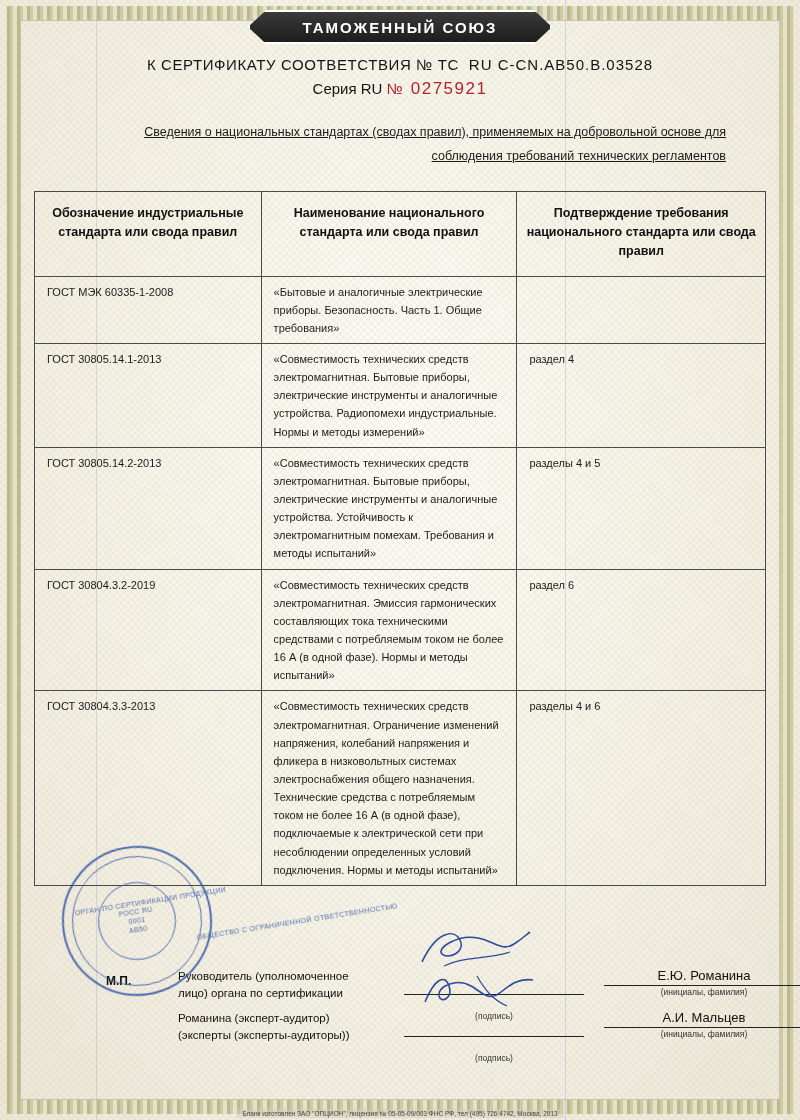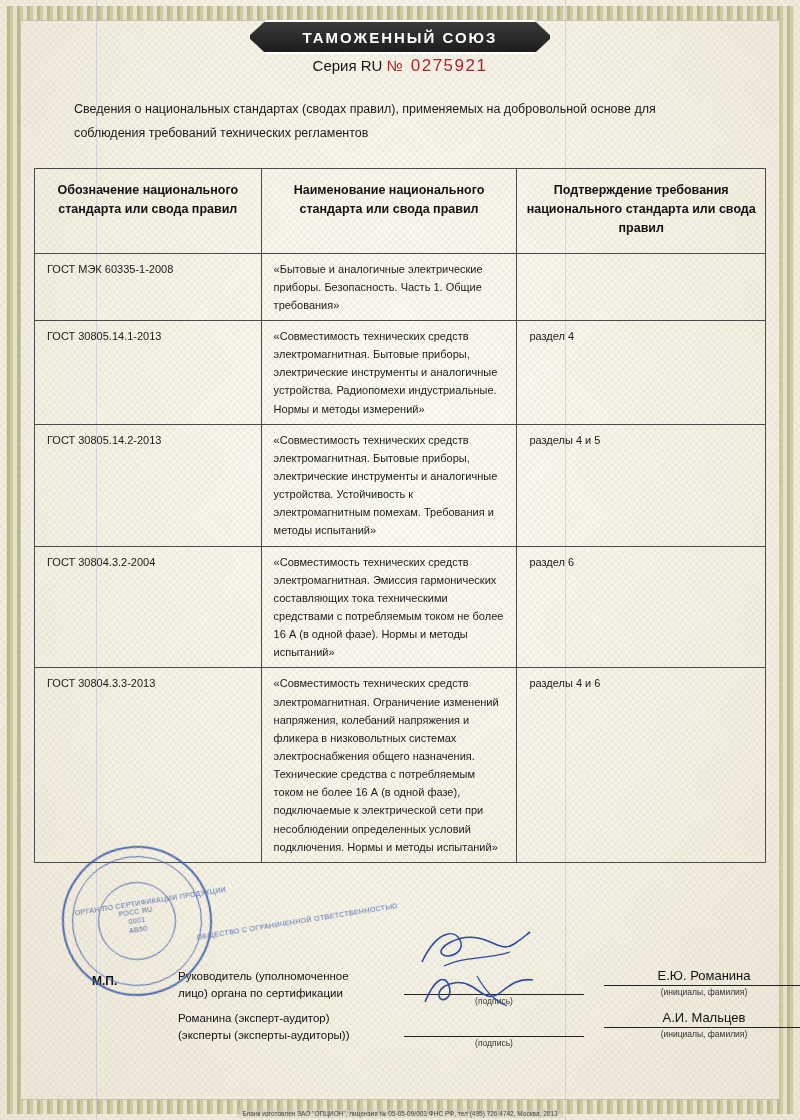--- a/index.html
+++ b/index.html
@@ -54,21 +54,21 @@
     top: 0; bottom: 0;
     width: 1px;
     background: rgba(120,140,190,0.25);
     pointer-events: none;
   }
   .fold.f1 { left: 96px; }
   .fold.f2 { left: 565px; }
 
   .ts-banner {
     position: absolute;
-    top: 20px;
+    top: 10px;
     left: 50%;
     transform: translateX(-50%);
     width: 300px;
     height: 30px;
     background: linear-gradient(#3a3a3a, #1d1d1d);
     color: #fff;
     font-size: 15px;
     font-weight: bold;
     letter-spacing: 2px;
     display: flex;
@@ -118,24 +118,25 @@
     color: #b4232a;
     font-size: 17px;
     letter-spacing: 1.5px;
     margin-left: 8px;
     font-family: Liberation Sans, sans-serif;
   }
   .series-line .hash { color: #b4232a; }
 
   .subtitle {
     margin: 22px 40px 0 40px;
-    text-align: left;
+    text-align: right;
     font-size: 12.5px;
     line-height: 1.9;
     color: #1a1a1a;
+    text-decoration: underline;
   }
 
   table.std-table {
     margin-top: 22px;
     width: 100%;
     border-collapse: collapse;
     table-layout: fixed;
   }
   table.std-table th,
   table.std-table td {
@@ -186,21 +187,21 @@
     width: 180px;
     text-align: center;
   }
   .sig-line {
     border-bottom: 1px solid #222;
     height: 26px;
   }
   .sig-caption {
     font-size: 8.5px;
     color: #333;
-    margin-top: 1px;
+    margin-top: 16px;
   }
   .name-slot {
     position: absolute;
     left: 430px;
     width: 200px;
     text-align: center;
   }
   .name-text {
     font-size: 13px;
     border-bottom: 1px solid #222;
@@ -259,21 +260,21 @@
   }
   .stamp-ring-text span {
     position: absolute;
     left: 50%;
     top: 50%;
     transform-origin: 0 0;
     white-space: nowrap;
   }
   .mp-label {
     position: absolute;
-    left: 58px;
+    left: 72px;
     bottom: 86px;
     font-size: 12px;
     font-weight: bold;
     color: #111;
   }
 
   
   .scribble {
     position: absolute;
     color: #2b49a0;
@@ -304,37 +305,40 @@
   <div class="fold f1"></div>
   <div class="fold f2"></div>
 
   <div class="ts-banner">
     <span>ТАМОЖЕННЫЙ СОЮЗ</span>
   </div>
 
   <div class="content">
 
 
+    <div class="cert-line">
+      <span>К СЕРТИФИКАТУ СООТВЕТСТВИЯ  № ТС</span><span class="num">RU C-CN.АВ50.В.03528</span>
+    </div>
 
     <div class="series-line">
       <span>Серия RU</span>
       <span class="hash">№</span><span class="serial">0275921</span>
     </div>
 
     <div class="subtitle">Сведения о национальных стандартах (сводах правил), применяемых на добровольной основе для соблюдения требований технических регламентов</div>
 
     <table class="std-table">
       <colgroup>
         <col style="width:31%">
         <col style="width:35%">
         <col style="width:34%">
       </colgroup>
       <thead>
         <tr>
-          <th>Обозначение национального стандарта или свода правил</th>
+          <th>Обозначение индустриальные стандарта или свода правил</th>
           <th>Наименование национального стандарта или свода правил</th>
           <th>Подтверждение требования национального стандарта или свода правил</th>
         </tr>
       </thead>
       <tbody>
         <tr>
           <td class="col-code">ГОСТ МЭК 60335-1-2008</td>
           <td>«Бытовые и аналогичные электрические приборы. Безопасность. Часть 1. Общие требования»</td>
           <td></td>
         </tr>
@@ -342,21 +346,21 @@
           <td class="col-code">ГОСТ 30805.14.1-2013</td>
           <td>«Совместимость технических средств электромагнитная. Бытовые приборы, электрические инструменты и аналогичные устройства. Радиопомехи индустриальные. Нормы и методы измерений»</td>
           <td>раздел 4</td>
         </tr>
         <tr>
           <td class="col-code">ГОСТ 30805.14.2-2013</td>
           <td>«Совместимость технических средств электромагнитная. Бытовые приборы, электрические инструменты и аналогичные устройства. Устойчивость к электромагнитным помехам. Требования и методы испытаний»</td>
           <td>разделы 4 и 5</td>
         </tr>
         <tr>
-          <td class="col-code">ГОСТ 30804.3.2-2004</td>
+          <td class="col-code">ГОСТ 30804.3.2-2019</td>
           <td>«Совместимость технических средств электромагнитная. Эмиссия гармонических составляющих тока техническими средствами с потребляемым током не более 16 А (в одной фазе). Нормы и методы испытаний»</td>
           <td>раздел 6</td>
         </tr>
         <tr>
           <td class="col-code">ГОСТ 30804.3.3-2013</td>
           <td>«Совместимость технических средств электромагнитная. Ограничение изменений напряжения, колебаний напряжения и фликера в низковольтных системах электроснабжения общего назначения. Технические средства с потребляемым током не более 16 А (в одной фазе), подключаемые к электрической сети при несоблюдении определенных условий подключения. Нормы и методы испытаний»</td>
           <td>разделы 4 и 6</td>
         </tr>
       </tbody>
     </table>

